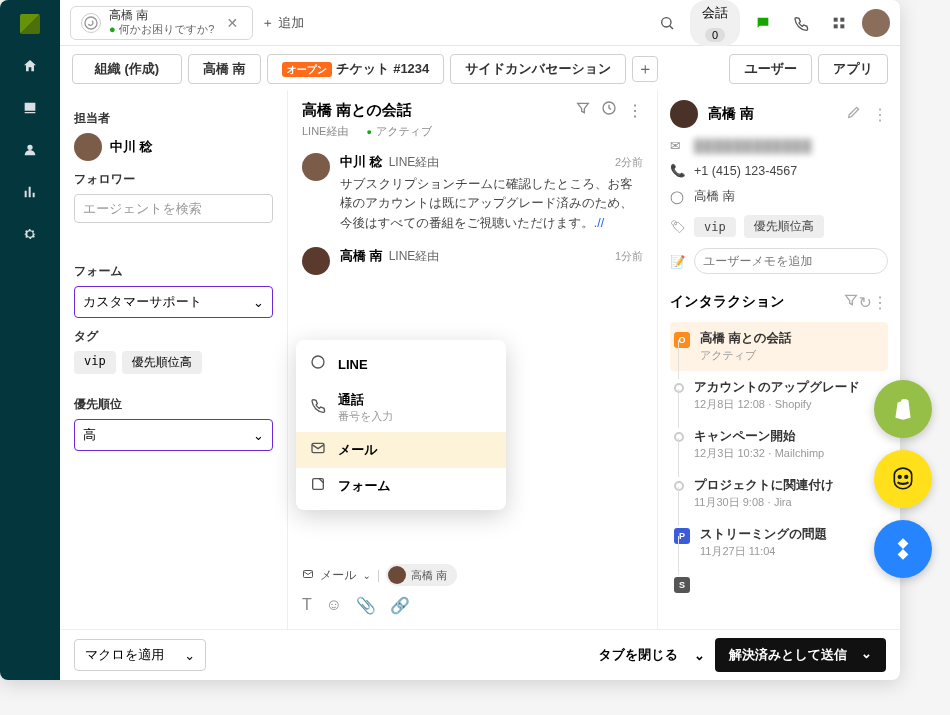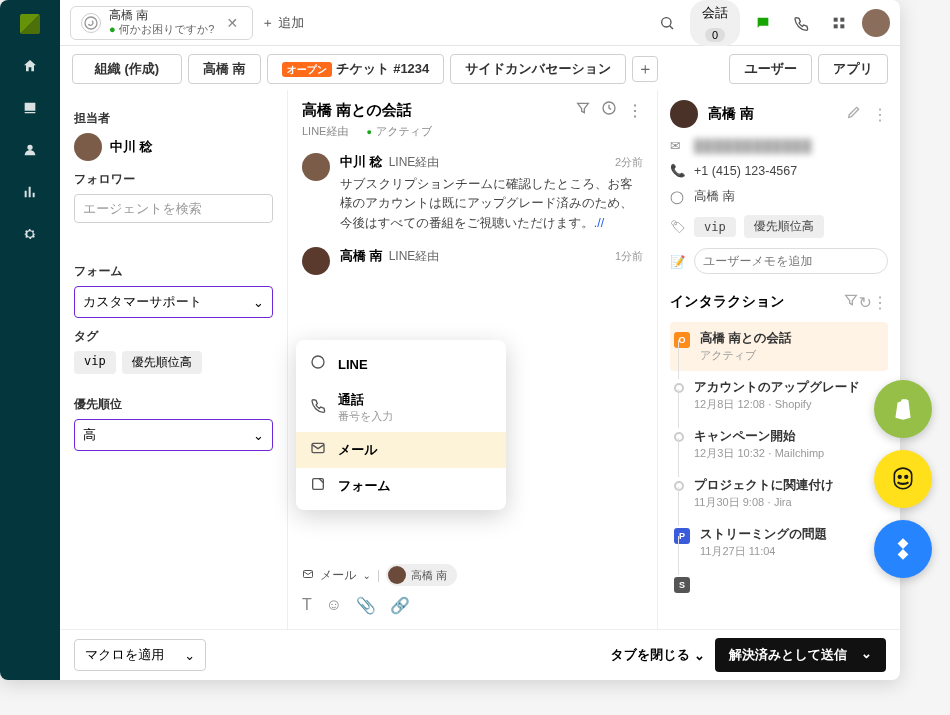--- a/index.html
+++ b/index.html
@@ -112,21 +112,21 @@
 .tl-title { font-size: 12.5px; font-weight: 700; color: #333; }
 .tl-sub { font-size: 11px; color: #999; margin-top: 1px; }
 .bo { background: #ff8c1a; }
 .bp { background: #3b5bdb; }
 .bs { background: #555; }
 
 
 .footer { border-top: 1px solid #eee; padding: 8px 14px; display: flex; align-items: center; gap: 10px; }
 .macro-btn { border: 1px solid #d0d0d0; border-radius: 4px; padding: 6px 10px; font-size: 13px; display: flex; align-items: center; gap: 20px; cursor: pointer; }
 .footer-spacer { flex: 1; }
-.close-tab { font-size: 13px; font-weight: 700; cursor: pointer; display: flex; align-items: center; gap: 4px; }
+.close-tab { font-size: 13px; font-weight: 700; cursor: pointer; display: flex; align-items: center; gap: 16px; }
 .submit-btn { background: #111; color: #fff; border-radius: 4px; padding: 8px 14px; font-size: 13px; font-weight: 700; display: flex; align-items: flex-start; gap: 14px; cursor: pointer; }
 
 
 .float-apps { position: absolute; right: -32px; top: 380px; display: flex; flex-direction: column; gap: 12px; }
 .float-app { width: 58px; height: 58px; border-radius: 50%; display: flex; align-items: center; justify-content: center; box-shadow: 0 3px 10px rgba(0,0,0,0.2); font-size: 26px; font-weight: 700; }
 .fa-shop { background: #95bf47; color: #fff; }
 .fa-mc { background: #ffe01b; }
 .fa-jira { background: #2684ff; color: #fff; }
 
 svg { width: 1em; height: 1em; }

